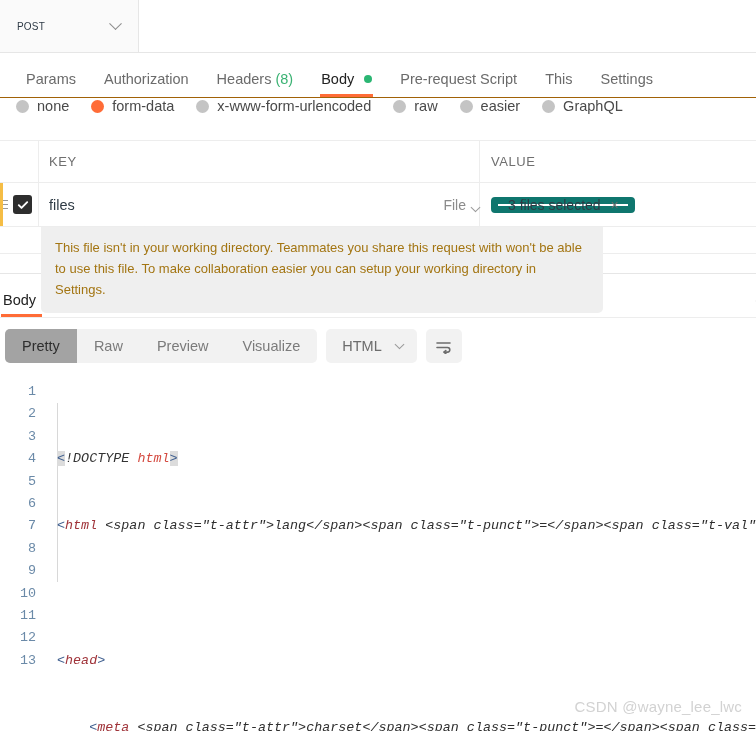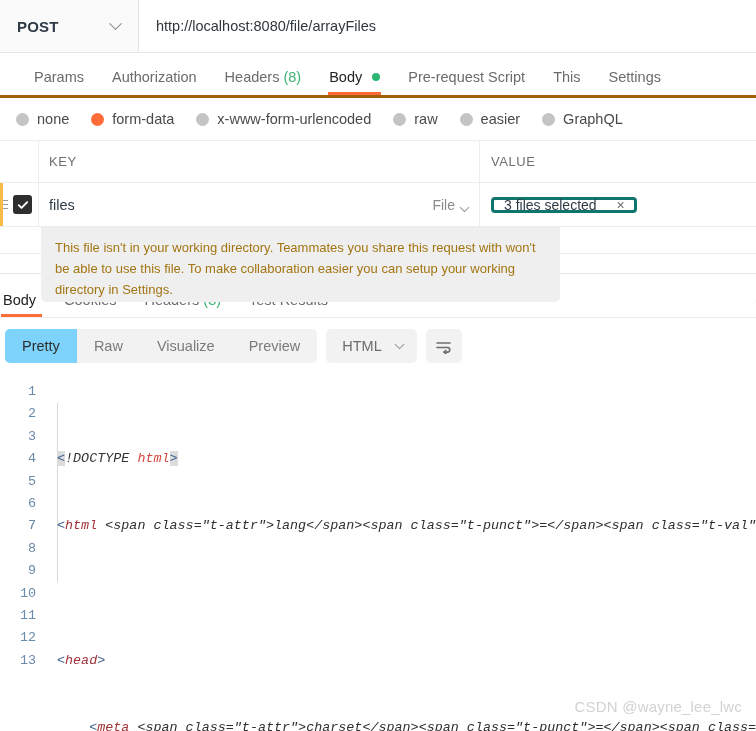--- a/index.html
+++ b/index.html
@@ -25,22 +25,22 @@
     width: 139px;
     display: flex;
     align-items: center;
     justify-content: space-between;
     padding: 0 18px 0 17px;
     background: #fafafa;
     border-right: 1px solid #e6e6e6;
     cursor: pointer;
   }
   .method-label {
-    font-size: 15px;
-    font-weight: bold;
+    font-size: 10px;
+    font-weight: normal;
     color: #2e3a46;
     letter-spacing: 0.2px;
   }
   .chev {
     display: inline-block;
     width: 9px; height: 9px;
     border-right: 1.6px solid #8d8d8d;
     border-bottom: 1.6px solid #8d8d8d;
     transform: rotate(45deg) translate(-2px,-2px);
   }
@@ -53,22 +53,22 @@
     font-size: 14.5px;
     color: #30373d;
     cursor: text;
   }
 
   
   .req-tabs {
     display: flex;
     align-items: flex-end;
     height: 45px;
-    padding-left: 20px;
-    border-bottom: 3px solid #a16207;
+    padding-left: 12px;
+    border-bottom: 1px solid #a16207;
   }
   .req-tab {
     position: relative;
     padding: 0 14px 11px 14px;
     font-size: 14.5px;
     color: #6b6b6b;
     cursor: pointer;
     white-space: nowrap;
     line-height: 1;
   }
@@ -86,21 +86,21 @@
     width: 8px; height: 8px;
     border-radius: 50%;
     background: #2bb673;
     margin-left: 6px;
     vertical-align: 1px;
   }
 
   
   .radios {
     display: flex;
-    align-items: center;
+    align-items: flex-start;
     height: 43px;
     padding-left: 5px;
     border-bottom: 1px solid #ededed;
   }
   .radio-opt {
     display: flex;
     align-items: center;
     padding: 0 11px;
     font-size: 14.5px;
     color: #4a4a4a;
@@ -168,21 +168,20 @@
     display: flex;
     align-items: center;
     justify-content: center;
     flex: none;
     cursor: pointer;
   }
   .checkbox svg { display: block; }
 
   .kv-row .col-key {
     justify-content: space-between;
-    padding-right: 11px;
     font-size: 14.5px;
     color: #2f3b45;
   }
   .type-sel {
     display: flex;
     align-items: flex-end;
     gap: 6px;
     font-size: 14px;
     color: #8b8b8b;
     cursor: pointer;
@@ -190,46 +189,46 @@
   .chev-sm {
     display: inline-block;
     width: 7px; height: 7px;
     border-right: 1.4px solid #9b9b9b;
     border-bottom: 1.4px solid #9b9b9b;
     transform: rotate(45deg) translate(-1.5px,-1.5px);
   }
   .file-pill {
     display: inline-flex;
     align-items: center;
-    gap: 20px;
+    gap: 10px;
     height: 16px;
     padding: 0 9px 0 10px;
-    border: 3px solid #0f766e;
+    border: 7px solid #0f766e;
     border-radius: 4px;
     background: #ffffff;
     font-size: 14px;
     color: #2f3b45;
     cursor: default;
   }
   .pill-x {
     color: #6e6e6e;
     font-size: 14px;
     line-height: 1;
     cursor: pointer;
   }
 
   
   .kv-warning {
     position: absolute;
     left: 41px;
     top: 44px;
-    width: 519px;
+    width: 562px;
     background: #efefef;
     border-radius: 0 0 5px 5px;
-    padding: 10px 14px 2px 14px;
+    padding: 10px 14px 13px 14px;
     font-size: 13px;
     line-height: 1.62;
     color: #a37512;
     z-index: 5;
   }
 
   .kv-spacer { height: 27px; border-bottom: 1px solid #ededed; }
   .gap-band  { height: 20px; background: #ffffff; border-bottom: 1px solid #e6e6e6; }
 
   
@@ -285,21 +284,21 @@
   }
   .seg-item {
     display: flex;
     align-items: center;
     padding: 0 17px;
     font-size: 14.5px;
     color: #7b7b7b;
     cursor: pointer;
     white-space: nowrap;
   }
-  .seg-item.active { background: #7dd3fc; color: #2e2e2e; }
+  .seg-item.active { background: #a3a3a3; color: #2e2e2e; }
   .lang-btn {
     display: flex;
     align-items: center;
     gap: 14px;
     height: 34px;
     padding: 0 14px 0 16px;
     background: #f2f2f2;
     border-radius: 5px;
     font-size: 14.5px;
     color: #6d6d6d;
@@ -366,23 +365,20 @@
     user-select: none;
   }
 </style>
 </head>
 <body>
 
 <div class="urlbar">
   <div class="method-select">
     <span class="method-label">POST</span>
     <span class="chev"></span>
-  </div>
-  <div class="url-field">
-    <span>http://localhost:8080/file/arrayFiles</span>
   </div>
 </div>
 
 <div class="req-tabs">
   <div class="req-tab">
     <span>Params</span>
   </div>
   <div class="req-tab">
     <span>Authorization</span>
   </div>
@@ -493,24 +489,24 @@
 
 <div class="view-toolbar">
   <div class="seg">
     <div class="seg-item active">
       <span>Pretty</span>
     </div>
     <div class="seg-item">
       <span>Raw</span>
     </div>
     <div class="seg-item">
+      <span>Preview</span>
+    </div>
+    <div class="seg-item">
       <span>Visualize</span>
-    </div>
-    <div class="seg-item">
-      <span>Preview</span>
     </div>
   </div>
   <div class="lang-btn">
     <span>HTML</span>
     <span class="chev-sm"></span>
   </div>
   <div class="icon-btn">
     <svg width="17" height="15" viewBox="0 0 17 15">
       <path d="M2 4 H15" stroke="#6d6d6d" stroke-width="1.6" stroke-linecap="round"></path>
       <path d="M2 8.5 H12.5 a2.3 2.3 0 0 1 0 4.6 H9.3" stroke="#6d6d6d" stroke-width="1.6" fill="none" stroke-linecap="round"></path>

